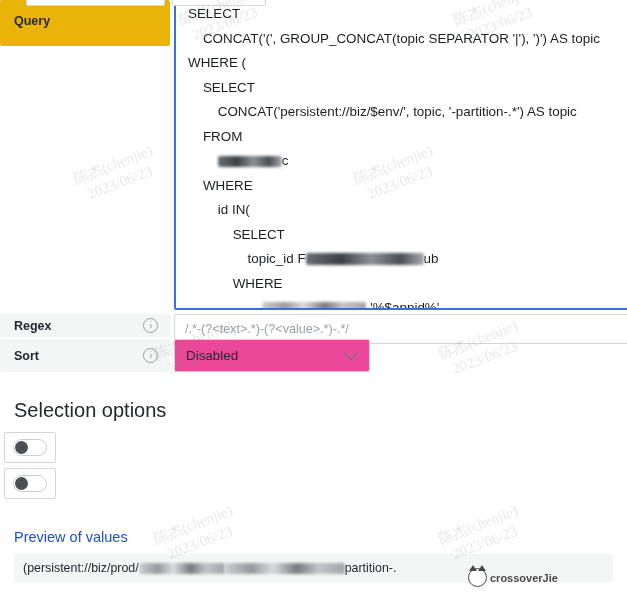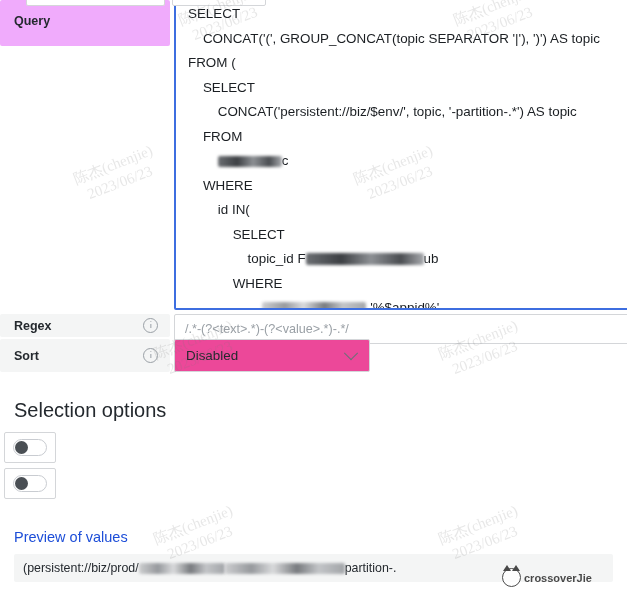--- a/index.html
+++ b/index.html
@@ -73,21 +73,21 @@
   
   .query-row {
     display: flex;
     align-items: stretch;
     height: 312px;
     margin-bottom: 2px;
   }
   .query-label {
     width: 170px;
     min-width: 170px;
-    background: #f0abfc;
+    background: #eab308;
     border-radius: 2px;
     padding: 14px 12px 0 14px;
     box-sizing: border-box;
     font-size: 12.5px;
     font-weight: bold;
     color: #24292e;
     height: 46px;
   }
   .query-editor {
     flex: 1;
@@ -309,21 +309,21 @@
   <div class="box-a"></div>
   <div class="box-b"></div>
 </div>
 
 <div class="query-row">
   <div class="query-label">
     <span class="lbl-text">Query</span>
   </div>
   <div class="query-editor"><span>SELECT</span>
 <span>    CONCAT('(', GROUP_CONCAT(topic SEPARATOR '|'), ')') AS topic</span>
-<span>FROM (</span>
+<span>WHERE (</span>
 <span>    SELECT</span>
 <span>        CONCAT('persistent://biz/$env/', topic, '-partition-.*') AS topic</span>
 <span>    FROM</span>
 <span>        <span class="redact-dark" style="width:64px;height:11px;"></span><span>c</span></span>
 <span>    WHERE</span>
 <span>        id IN(</span>
 <span>            SELECT</span>
 <span>                <span>topic_id F</span><span class="redact-dark" style="width:118px;height:12px;"></span><span>ub</span></span>
 <span>            WHERE</span>
 <span>                    <span class="redact" style="width:104px;height:12px;"></span>&nbsp;<span>'%$appid%'</span></span>
@@ -379,16 +379,16 @@
 
 <div class="wm" style="left:180px;top:-4px;">陈杰(chenjie)<br>2023/06/23</div>
 <div class="wm" style="left:455px;top:-4px;">陈杰(chenjie)<br>2023/06/23</div>
 <div class="wm" style="left:75px;top:155px;">陈杰(chenjie)<br>2023/06/23</div>
 <div class="wm" style="left:355px;top:155px;">陈杰(chenjie)<br>2023/06/23</div>
 <div class="wm" style="left:155px;top:330px;">陈杰(chenjie)<br>2023/06/23</div>
 <div class="wm" style="left:440px;top:330px;">陈杰(chenjie)<br>2023/06/23</div>
 <div class="wm" style="left:155px;top:515px;">陈杰(chenjie)<br>2023/06/23</div>
 <div class="wm" style="left:440px;top:515px;">陈杰(chenjie)<br>2023/06/23</div>
 
-<div class="wm-logo" style="left:502px;top:568px;">
+<div class="wm-logo" style="left:468px;top:568px;">
   <span class="cat"></span>
   <span class="wtext">crossoverJie</span>
 </div>
 
 </body></html>

